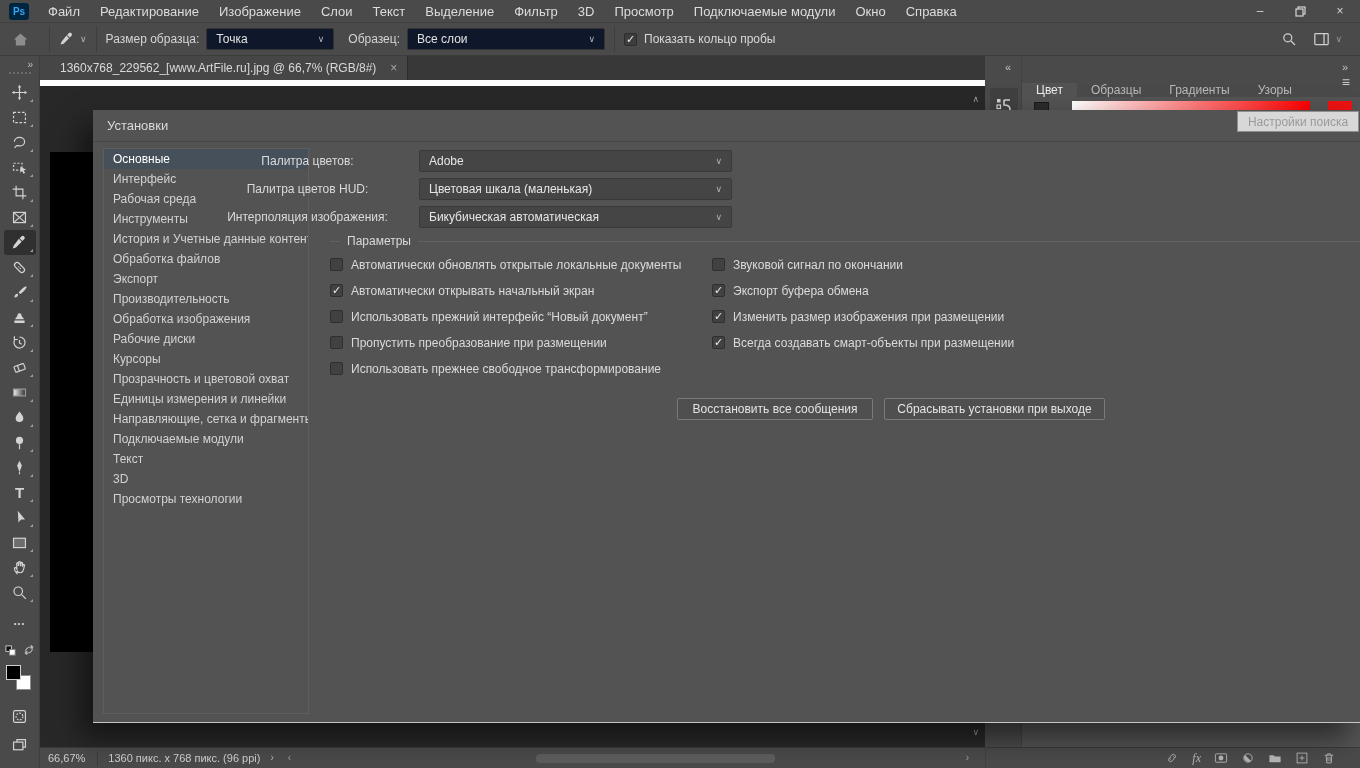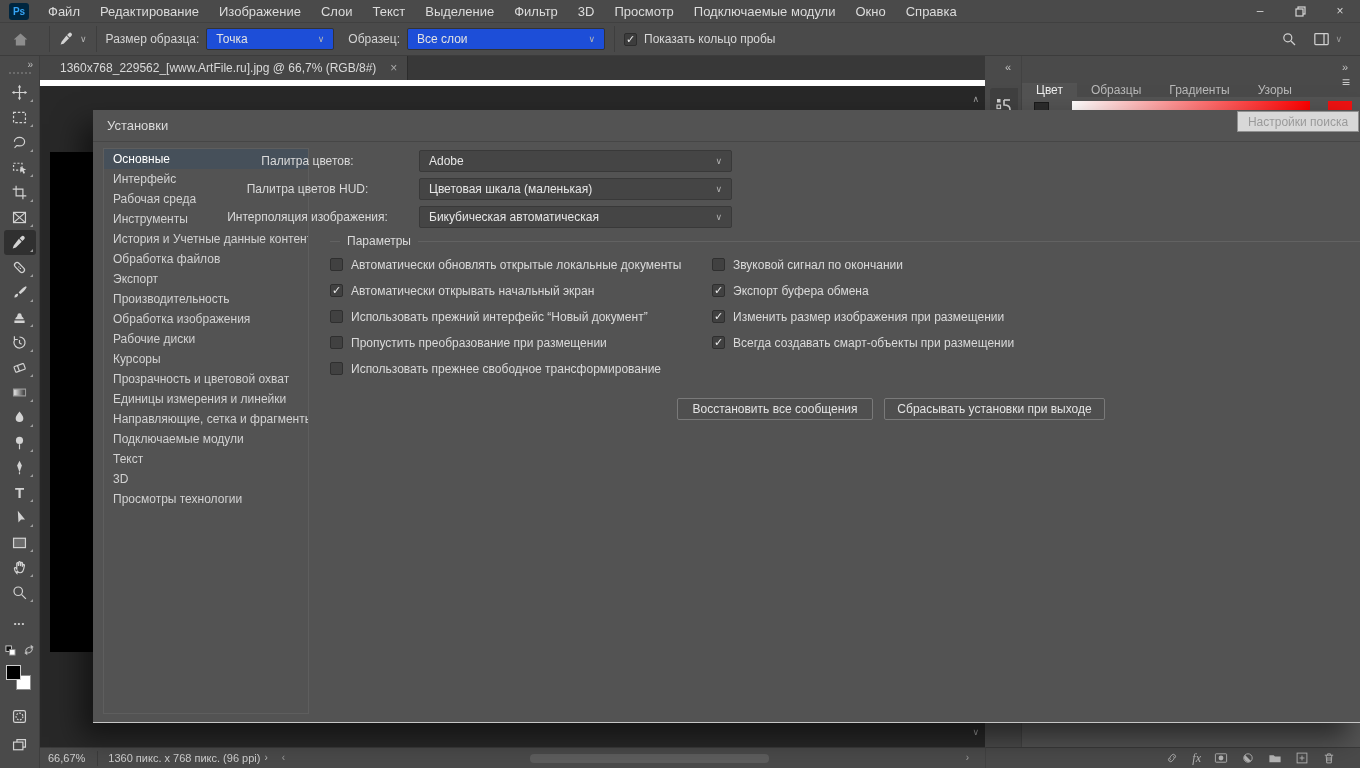--- a/index.html
+++ b/index.html
@@ -14,21 +14,21 @@
   #win-controls { margin-left:auto; display:flex; height:22px; }
   .wc { width:40px; display:flex; align-items:center; justify-content:center; color:#d4d4d4; font-size:12px; }
   .wc svg { stroke:#d4d4d4; fill:none; stroke-width:1.2; }
 
   
   #optionsbar { left:0; top:22px; width:1360px; height:34px; background:#4a4a4a; border-top:1px solid #404040; border-bottom:1px solid #3c3c3c; display:flex; align-items:center; font-size:12px; z-index:5; }
   .ob-sep { width:1px; height:26px; background:#3e3e3e; margin:0 9px; }
   .ob-icon { display:flex; align-items:center; justify-content:center; }
   .ob-icon svg { stroke:#cfcfcf; fill:none; stroke-width:1.5; }
   .ob-label { color:#d4d4d4; margin-right:7px; white-space:nowrap; }
-  .ob-select { background:#1d4ed8; border:1px solid #333; border-radius:2px; height:22px; display:flex; align-items:center; padding:0 9px; color:#e2e2e2; position:relative; }
+  .ob-select { background:#0f172a; border:1px solid #333; border-radius:2px; height:22px; display:flex; align-items:center; padding:0 9px; color:#e2e2e2; position:relative; }
   .ob-select .chev { margin-left:auto; color:#b5b5b5; font-size:9px; padding-left:10px; }
   .ob-check { display:flex; align-items:center; gap:7px; }
   .cb-box { width:13px; height:13px; background:#3d3d3d; border:1px solid #2d2d2d; border-radius:2px; display:flex; align-items:center; justify-content:center; }
   .cb-box .mark { display:none; color:#efefef; font-size:11px; line-height:11px; }
   .cb-box.checked .mark { display:block; }
 
   
   #toolbar { left:0; top:56px; width:40px; height:712px; background:#4a4a4a; border-right:1px solid #3e3e3e; z-index:4; }
   .tb-expand { position:absolute; top:3px; right:6px; color:#bdbdbd; font-size:10px; }
   .tb-grip { margin:16px auto 6px auto; width:22px; border-top:2px dotted #6b6b6b; }
@@ -65,21 +65,21 @@
   #panel-menu { position:absolute; right:10px; top:18px; color:#c9c9c9; font-size:14px; }
   #panel-body { position:absolute; left:0; top:41px; right:0; bottom:0; background:#535353; }
   #color-fg-box { position:absolute; left:12px; top:5px; width:15px; height:15px; background:#2b2b2b; border:1px solid #191919; }
   #color-ramp { position:absolute; left:50px; top:4px; width:238px; height:9px; background:linear-gradient(to right,#ffffff,#fe0000); }
   #color-pure { position:absolute; left:306px; top:4px; width:24px; height:9px; background:#ee1212; }
 
   
   #statusbar { left:40px; top:747px; width:945px; height:21px; background:#4a4a4a; border-top:1px solid #3a3a3a; display:flex; align-items:center; font-size:11px; color:#cfcfcf; }
   #zoom-field { padding:0 12px 0 8px; }
   .sb-sep { width:1px; height:15px; background:#3c3c3c; }
-  #doc-info { display:flex; align-items:flex-start; gap:4px; padding:0 10px; }
+  #doc-info { display:flex; align-items:flex-start; gap:10px; padding:0 10px; }
   #doc-info .arr { color:#b9b9b9; font-size:10px; }
   #hscroll { position:relative; flex:1; height:100%; }
   #hscroll .arr { position:absolute; top:4px; color:#9d9d9d; font-size:10px; }
   #hthumb { position:absolute; left:252px; top:6px; width:239px; height:9px; background:#5d5d5d; border-radius:4px; }
 
   
   #panelfooter { left:985px; top:747px; width:375px; height:21px; background:#4a4a4a; border-top:1px solid #3a3a3a; border-left:1px solid #424242; display:flex; align-items:center; justify-content:flex-end; gap:13px; padding-right:24px; }
   #panelfooter .f-ic svg { width:14px; height:14px; stroke:#b5b5b5; fill:none; stroke-width:1.3; display:block; }
   #panelfooter .fx { color:#b5b5b5; font-style:italic; font-size:12px; font-family:"Liberation Serif", serif; }
 

